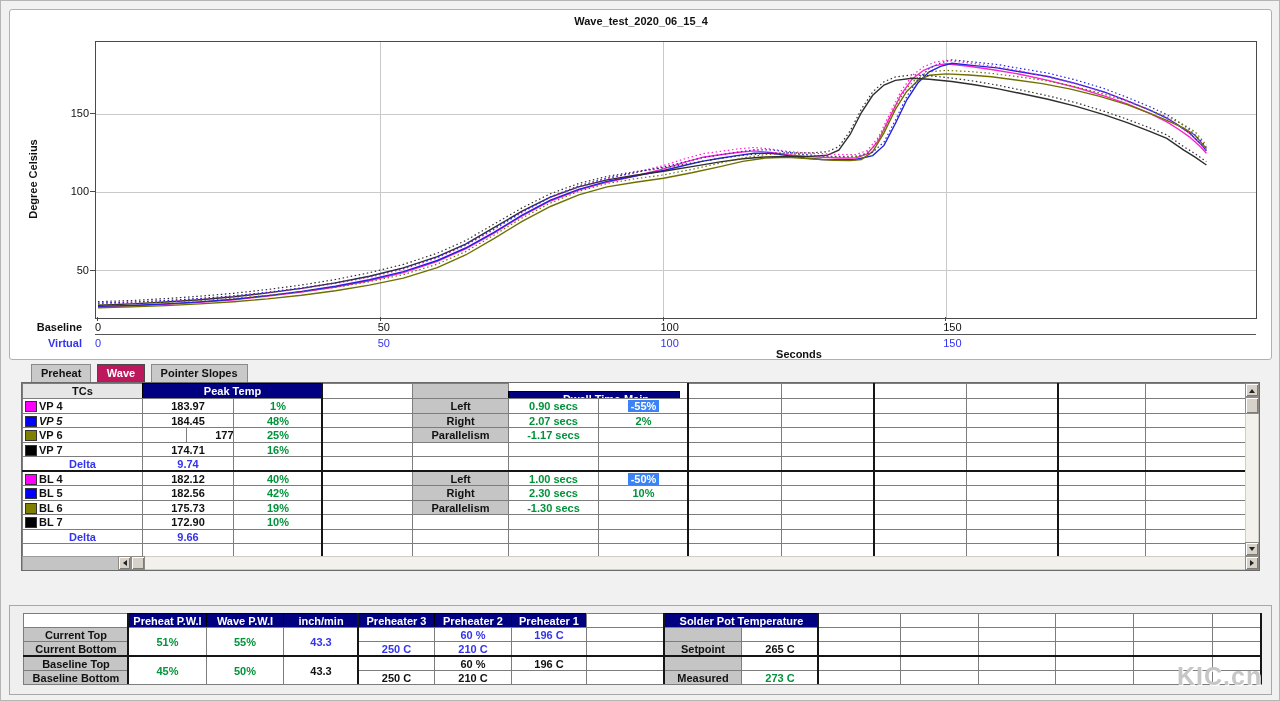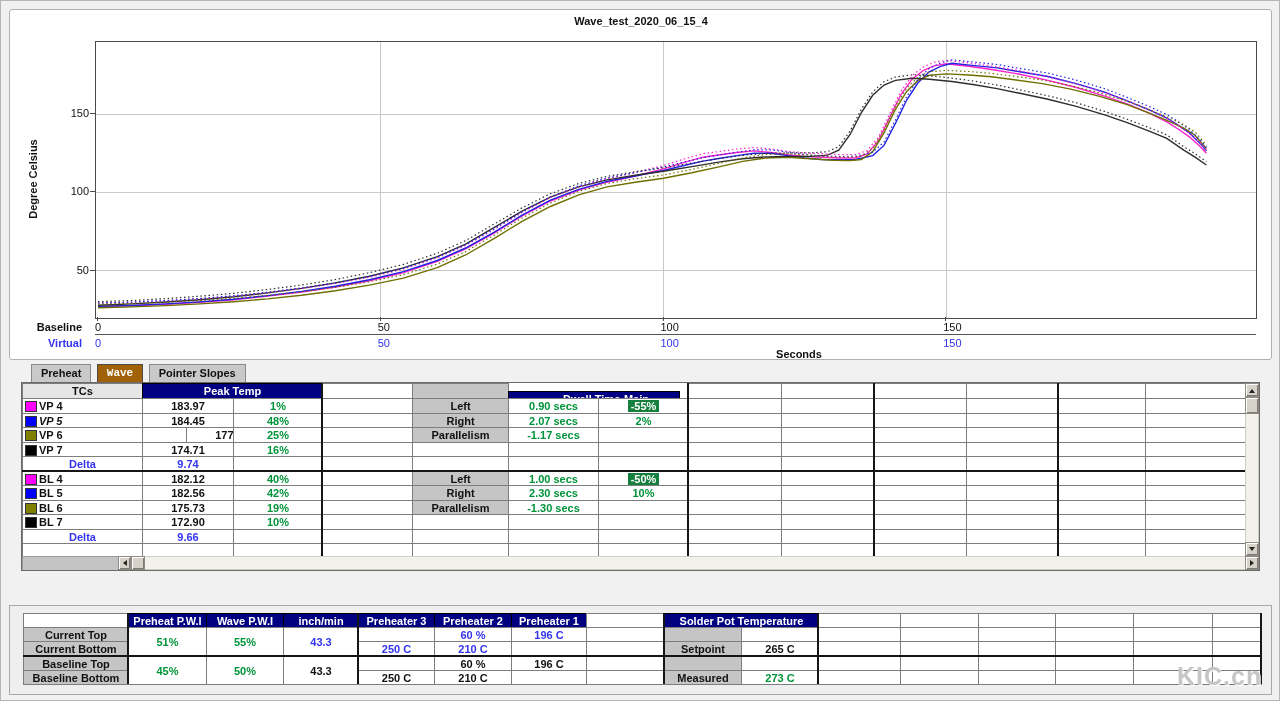--- a/index.html
+++ b/index.html
@@ -19,33 +19,33 @@
   .xtickmark{position:absolute;width:1px;height:4px;background:#4a4a4a;}
   .xtick{position:absolute;width:40px;font-size:11px;color:#111;}
   .axis-name{position:absolute;left:10px;width:62px;text-align:right;font-size:11px;font-weight:bold;}
   .axis-line{position:absolute;left:85px;width:1161px;height:1px;background:#555;}
   .x-axis-title{position:absolute;left:689px;top:338px;width:200px;text-align:center;
     font-size:11px;font-weight:bold;color:#111;}
   
   .tabs{position:absolute;left:30px;top:363px;height:18px;}
   .tab{display:inline-block;height:17px;line-height:17px;padding:0 9px;background:#c9c9c9;color:#111;
     border:1px solid #8a8a8a;border-bottom:none;font-size:11px;font-weight:bold;margin-right:1px;vertical-align:top;cursor:default;}
-  .tab.selected{background:#a16207;color:#fff;border-color:#4a4a4a;font-family:Liberation Mono, monospace;}
+  .tab.selected{background:#be185d;color:#fff;border-color:#4a4a4a;}
   
   .gridbox{position:absolute;background:#fff;border:1px solid #6b6b6b;box-sizing:border-box;}
   .cell{position:absolute;box-sizing:border-box;border:1px solid #7d7d7d;background:#fff;
     font-size:11px;font-weight:bold;color:#111;text-align:center;overflow:hidden;white-space:nowrap;}
   .cell.navy{background:#000080;color:#fff;border-color:#000;}
   .cell.gray{background:#c5c5c5;}
   .cell.lightgray{background:#e6e6e6;}
   .cell.green{color:#009339;}
   .cell.blue{color:#3333f0;}
   .cell.tcname{text-align:left;padding-left:16px;}
   .swatch{position:absolute;left:2px;top:2px;width:10px;height:9px;border:1px solid #333;}
-  .badge{display:inline-block;background:#15803d;color:#fff;padding:0 3px;line-height:12px;}
+  .badge{display:inline-block;background:#3b82f6;color:#fff;padding:0 3px;line-height:12px;}
   .vline{position:absolute;width:2px;background:#151515;}
   .hline{position:absolute;height:2px;background:#151515;}
   
   .sb-track{position:absolute;background:#f3f1ec;box-sizing:border-box;border:1px solid #cfcdc6;}
   .sb-btn,.sb-thumb{position:absolute;background:#d6d2ca;box-sizing:border-box;border:1px solid #8f8b84;
     box-shadow:inset 1px 1px 0 #fff,inset -1px -1px 0 #7e7a74;display:flex;align-items:center;justify-content:center;}
   .sb-fill{position:absolute;background:#c4c4c4;box-sizing:border-box;box-shadow:inset 1px 1px 0 #9c9c9c;}
   .tri{width:0;height:0;border:3px solid transparent;}
   .tri-up{border-bottom:4px solid #222;margin-top:-2px;}
   .tri-down{border-top:4px solid #222;margin-bottom:-2px;}

